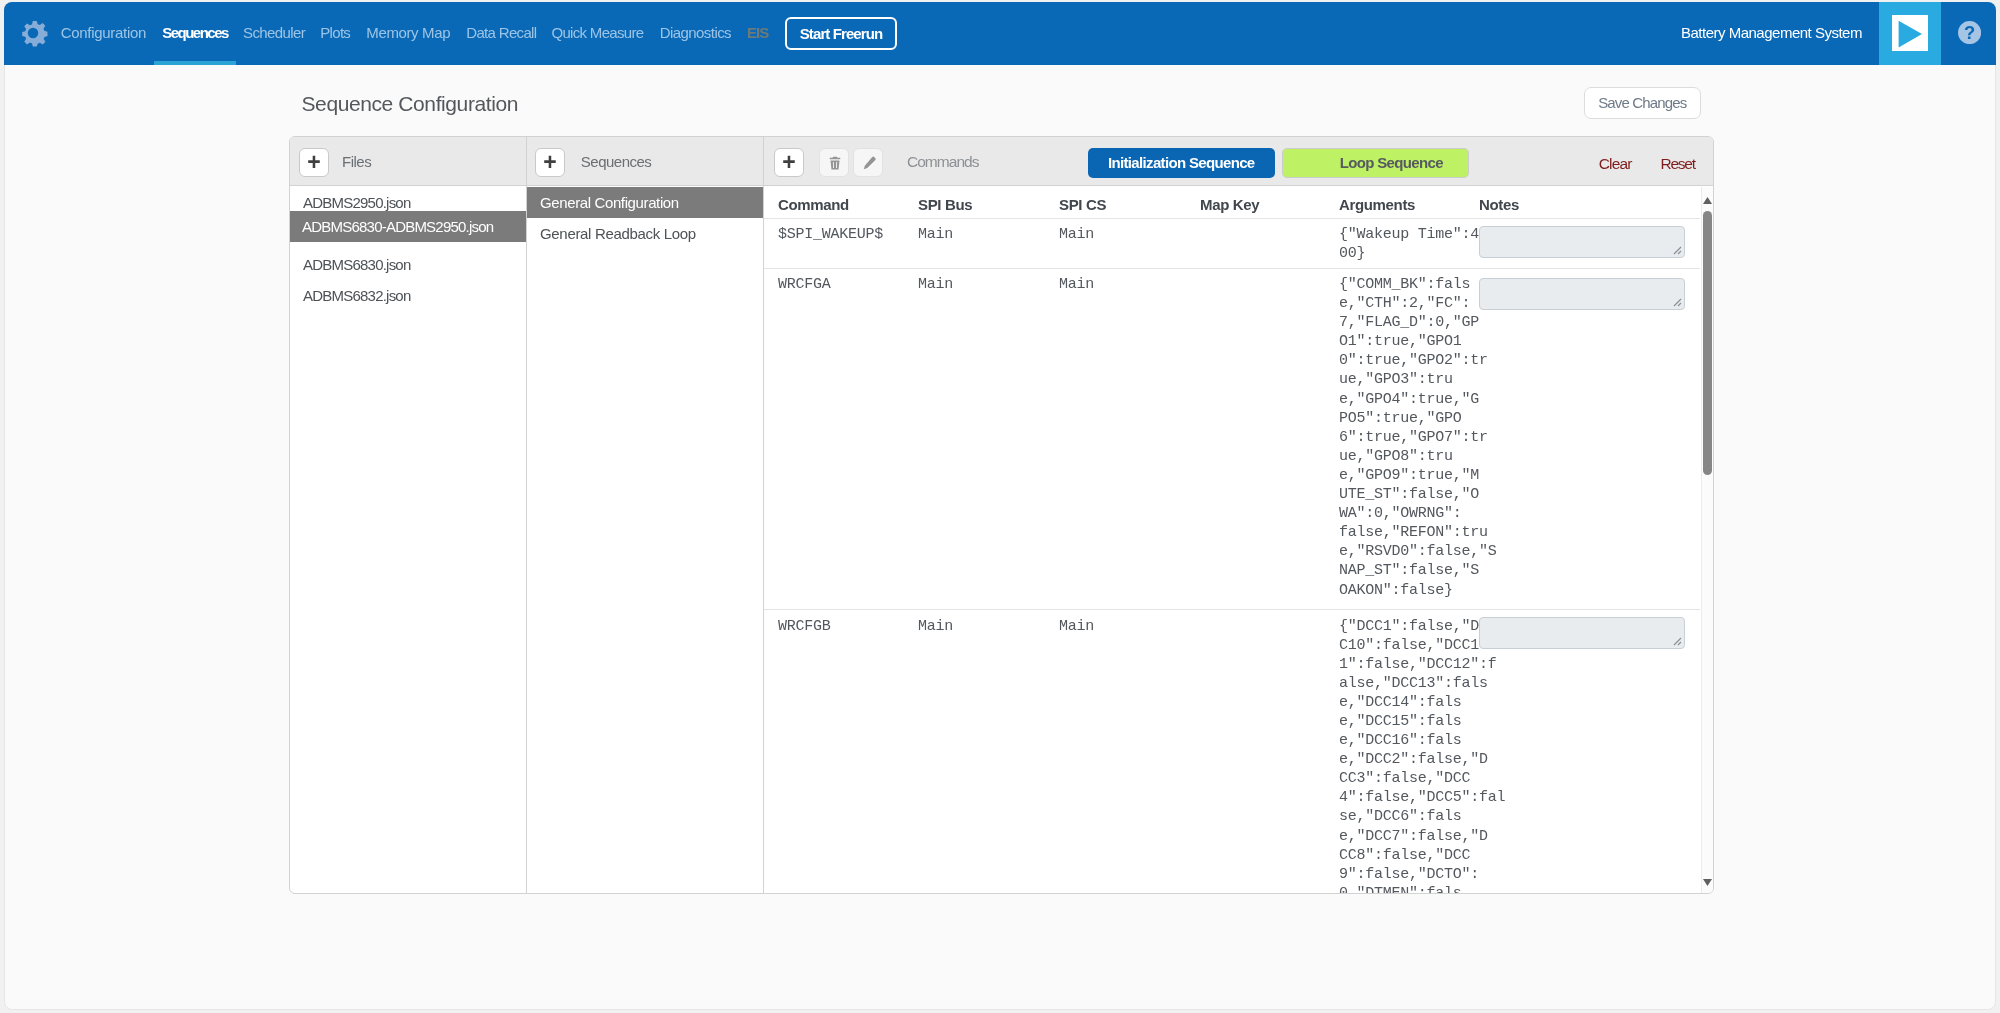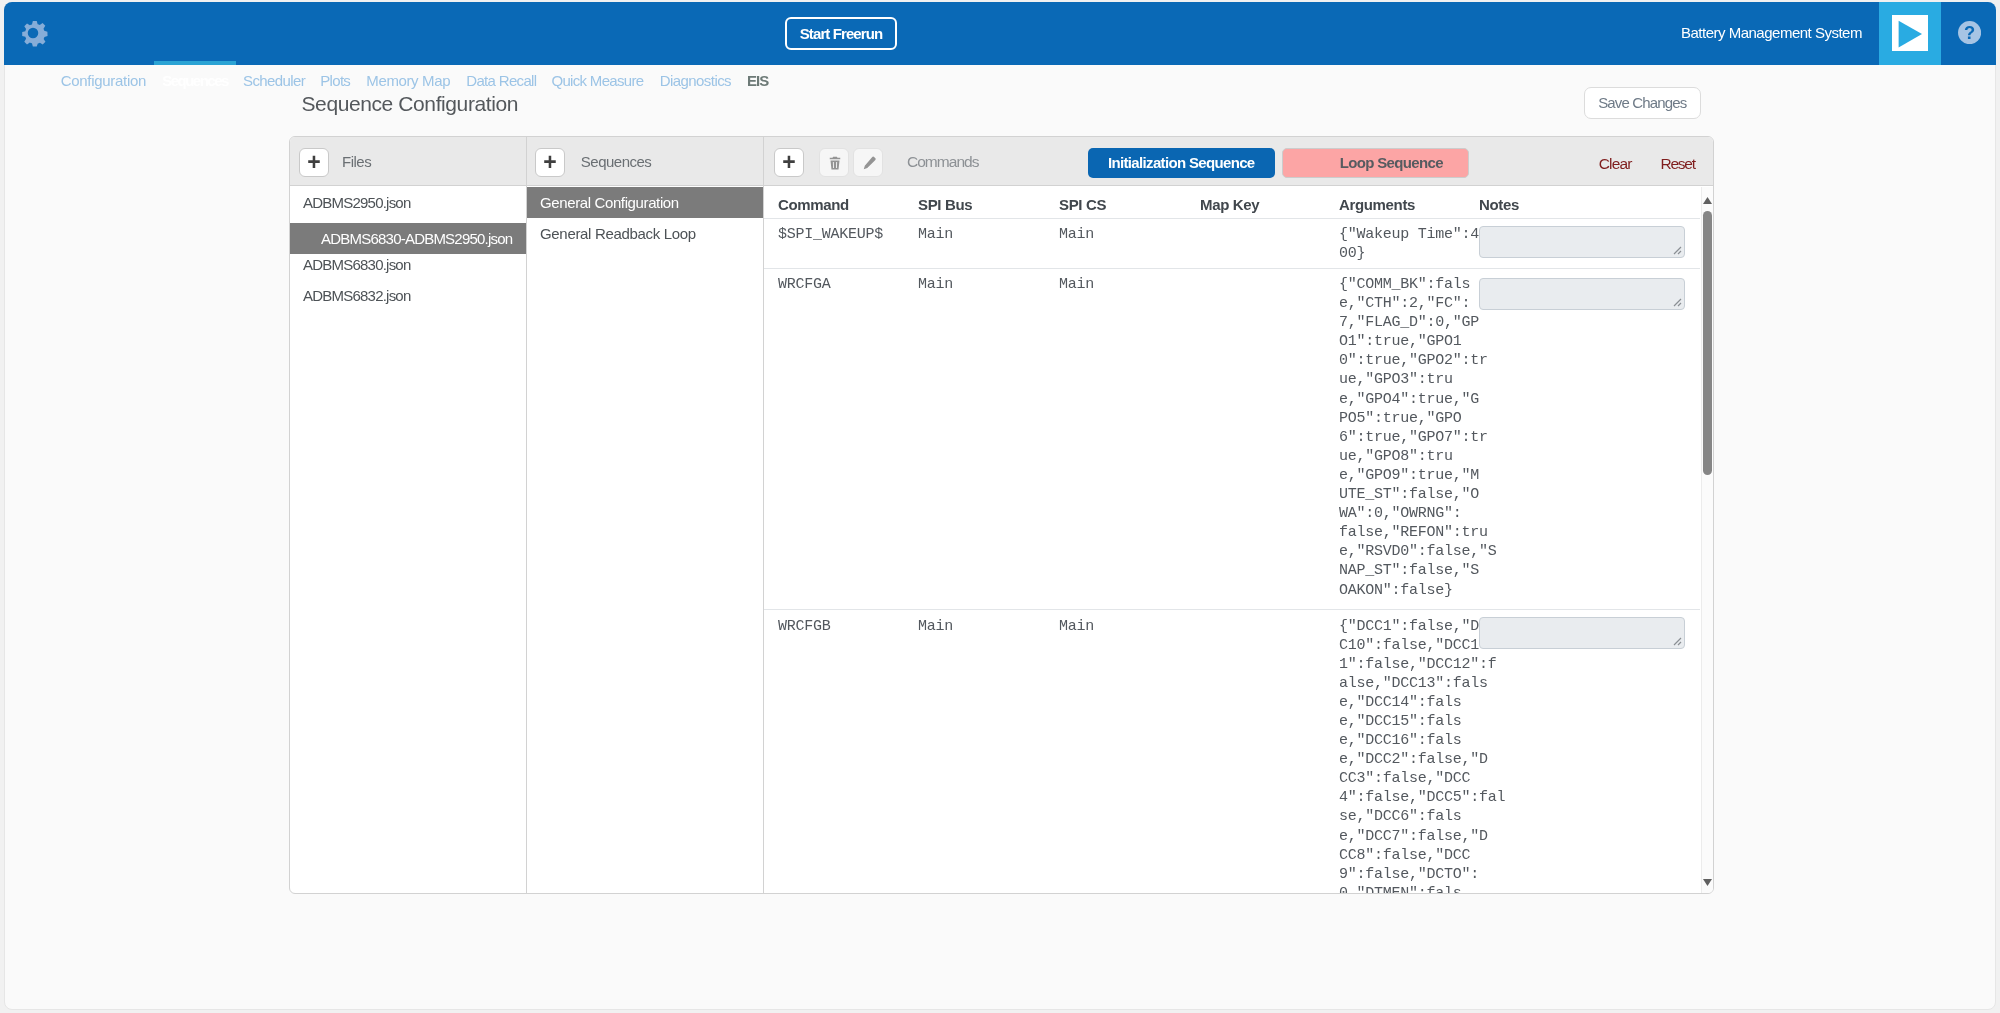--- a/index.html
+++ b/index.html
@@ -1,20 +1,20 @@
 <!DOCTYPE html>
 <html><head>
 <meta charset="utf-8">
 <style>
 * { margin:0; padding:0; box-sizing:border-box; }
 html,body { width:2000px; height:1013px; }
 body { position:relative; background:#f1f1f1; font-family:"Liberation Sans", sans-serif; overflow:hidden; }
 .card { position:absolute; left:4px; top:2px; width:1992px; height:1008px; background:#fafafa; border:1px solid #e6e6e6; border-radius:8px; }
 .nav { position:absolute; left:4px; top:2px; width:1992px; height:63px; background:#0a69b6; border-radius:8px 8px 0 0; }
-.nav .item { position:absolute; top:21px; line-height:19px; font-size:15px; color:#9cc4e6; white-space:nowrap;margin-top:48px; }
+.nav .item { position:absolute; top:21px; line-height:19px; font-size:15px; color:#9cc4e6; white-space:nowrap; }
 .nav .item.active { color:#fff; font-weight:bold; }
 .nav .item.dis { color:#6d7a77;font-weight:bold; }
 .underline { position:absolute; left:150px; top:59px; width:82px; height:4px; background:#2ba3d4; }
 .freerun { position:absolute; left:781px; top:14.5px; width:112px; height:33px; border:2px solid #fff; border-radius:6px; color:#fff; font-weight:bold; font-size:15px; letter-spacing:-0.9px; text-align:center; line-height:29px; }
 .bmstitle { position:absolute; top:21px; left:1677px; line-height:19px; font-size:15px; letter-spacing:-0.5px; color:#fff; white-space:nowrap; }
 .adilogo { position:absolute; left:1874.6px; top:0; width:62px; height:63px; background:#29abe2; }
 .adilogo .inner { position:absolute; left:13px; top:12.5px; width:36px; height:36.5px; background:#fff; }
 .helpicon { position:absolute; left:1953.7px; top:18.8px; width:23.2px; height:23.2px; }
 .h1 { position:absolute; left:301.5px; top:91px; font-size:21px; line-height:26px; font-weight:normal; color:#54585c; letter-spacing:-0.4px; }
 .savebtn { position:absolute; left:1583.5px; top:87px; width:117.5px; height:32px; background:#fff; border:1px solid #dcdcdc; border-radius:7px; color:#6e7a87; font-size:15px; letter-spacing:-0.85px; text-align:center; line-height:30px; }
@@ -27,21 +27,21 @@
 .plabel { position:absolute; top:17px; font-size:15px; color:#6a6f73; line-height:16px; letter-spacing:-0.5px; }
 .row { position:absolute; height:31px; font-size:15px; color:#4d5256; line-height:31px; letter-spacing:-0.78px; }
 .row.sel { background:#7b7b7b; color:#fff; }
 .thead { position:absolute; font-size:15px; font-weight:bold; color:#41474d; line-height:19px; letter-spacing:-0.35px; }
 .cell { position:absolute; font-size:15px; color:#53585e; line-height:19.1px; white-space:nowrap; letter-spacing:-0.25px;font-family:Liberation Mono, monospace; }
 .hline { position:absolute; left:474px; width:936px; height:1px; background:#e2e5e8; }
 .ta { position:absolute; width:206px; height:32px; background:#e9ecef; border:1px solid #c8cfd6; border-radius:4px; }
 .ta svg { position:absolute; right:2px; bottom:2px; }
 .link { position:absolute; top:154px; font-size:15.5px; color:#7f1d1d; line-height:19px; }
 .bluebtn { position:absolute; left:798px; top:10.5px; width:186.5px; height:30px; background:#0a66b2; border-radius:5px; color:#fff; font-weight:bold; font-size:15px; letter-spacing:-0.66px; text-align:center; line-height:30px; }
-.whitebtn { position:absolute; left:992px; top:10.5px; width:186.5px; height:30px; background:#fca5a5; border:1px solid #ccc; border-radius:5px; color:#575b60; font-weight:bold; font-size:15px; letter-spacing:-0.65px; text-align:center; line-height:28px;padding-left:32px; }
+.whitebtn { position:absolute; left:992px; top:10.5px; width:186.5px; height:30px; background:#bef264; border:1px solid #ccc; border-radius:5px; color:#575b60; font-weight:bold; font-size:15px; letter-spacing:-0.65px; text-align:center; line-height:28px;padding-left:32px; }
 .plus { position:absolute; font-size:23px; font-weight:bold; color:#3f3f3f; width:28px; text-align:center; line-height:26px; }
 </style>
 </head>
 <body>
 <div class="card"></div>
 <div class="nav">
   <svg style="position:absolute;left:10.5px;top:12.5px" width="36" height="36" viewBox="0 0 24 24" fill="#86add8">
       <path d="M12 8.5A3.5 3.5 0 1 0 12 15.5 3.5 3.5 0 0 0 12 8.5zm9.7 5.5l-2.1.6c-.1.5-.3 1-.5 1.4l1.2 1.9-1.8 1.8-1.9-1.2c-.4.2-.9.4-1.4.5L14.5 21h-2.6l-.6-2.1c-.5-.1-1-.3-1.4-.5l-1.9 1.2-1.8-1.8 1.2-1.9c-.2-.4-.4-.9-.5-1.4L4.8 14v-2.6l2.1-.6c.1-.5.3-1 .5-1.4L6.2 7.5 8 5.7l1.9 1.2c.4-.2.9-.4 1.4-.5L11.9 4h2.6l.6 2.1c.5.1 1 .3 1.4.5l1.9-1.2 1.8 1.8-1.2 1.9c.2.4.4.9.5 1.4l2.1.6z"></path>
     </svg>
   <div class="item" style="left:56.7px;letter-spacing:-0.3px">Configuration</div>
@@ -73,21 +73,21 @@
 
   <div class="phead" style="left:0;width:236px;"></div>
   <div class="phead" style="left:236px;width:237px;"></div>
   <div class="phead" style="left:473px;width:952px;"></div>
 
   <div class="sqbtn white" style="left:9px;top:11px">
       <div class="plus">+</div>
     </div>
   <div class="plabel" style="left:52px">Files</div>
   <div class="row" style="left:0;top:50px;width:236px;padding-left:13px">ADBMS2950.json</div>
-  <div class="row sel" style="left:0;top:86px;width:236px;padding-left:31px">ADBMS6830-ADBMS2950.json</div>
+  <div class="row sel" style="left:0;top:74px;width:236px;padding-left:12px">ADBMS6830-ADBMS2950.json</div>
   <div class="row" style="left:0;top:112px;width:236px;padding-left:13px">ADBMS6830.json</div>
   <div class="row" style="left:0;top:143px;width:236px;padding-left:13px">ADBMS6832.json</div>
 
   <div class="sqbtn white" style="left:245px;top:11px">
       <div class="plus">+</div>
     </div>
   <div class="plabel" style="left:290.8px">Sequences</div>
   <div class="row sel" style="left:237px;top:50px;width:236px;padding-left:13px;letter-spacing:-0.38px">General Configuration</div>
   <div class="row" style="left:237px;top:81px;width:236px;padding-left:13px;letter-spacing:-0.32px">General Readback Loop</div>
 

